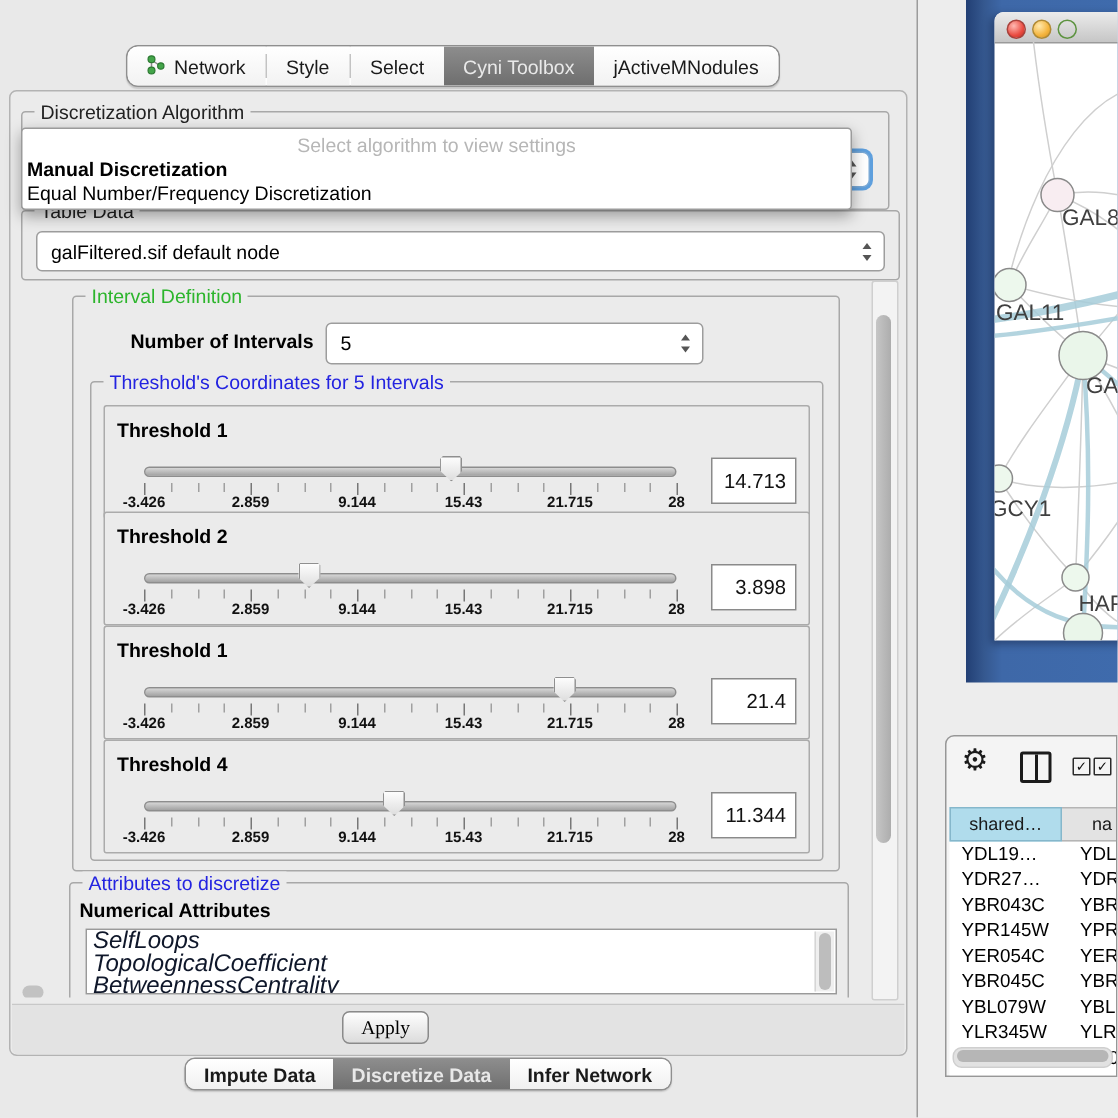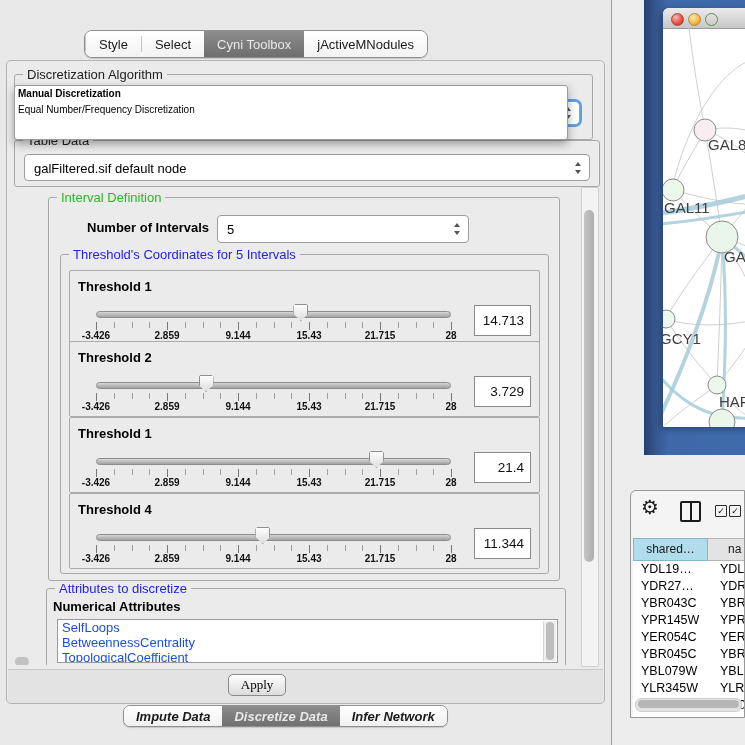--- a/index.html
+++ b/index.html
@@ -32,21 +32,21 @@
   .group-label.green{color:#2cb52c;}
   .group-label.blue{color:#2323e0;}
 
   
   .algo-group{left:7px;top:13px;width:577px;height:64px;}
   .algo-combo{position:absolute;left:13px;top:26px;width:550px;height:22px;background:#fff;border:1px solid #7aa9d6;border-radius:5px;box-shadow:0 0 0 2px #5e9fdd;}
   
   .dd-popup{position:absolute;left:7px;top:24px;width:552px;height:53px;background:#fff;border:1px solid #9b9b9b;border-radius:3px;
     box-shadow:0 4px 10px rgba(0,0,0,.35);z-index:30;}
   .dd-placeholder{height:17px;line-height:17px;text-align:center;color:#b6b6b6;font-size:13px;margin-top:2px;}
-  .dd-item{height:16px;line-height:16px;padding-left:3px;font-size:10px;color:#000;}
+  .dd-item{height:16px;line-height:16px;padding-left:3px;font-size:13px;color:#000;}
   .dd-item.bold{font-weight:bold;}
 
   
   .tabledata-group{left:7px;top:79px;width:584px;height:45px;}
   .combo{position:absolute;background:#fff;border:1px solid #9d9d9d;border-radius:4px;box-shadow:inset 0 1px 0 #fff;}
   .combo .combo-text{position:absolute;left:9px;top:50%;transform:translateY(-50%);font-size:13px;color:#000;white-space:nowrap;}
   .stepper{position:absolute;right:7px;top:50%;transform:translateY(-50%);width:7px;height:12px;}
   .stepper:before,.stepper:after{content:"";position:absolute;left:0;border-left:3.5px solid transparent;border-right:3.5px solid transparent;}
   .stepper:before{top:0;border-bottom:4px solid #555;}
   .stepper:after{bottom:0;border-top:4px solid #555;}
@@ -71,31 +71,31 @@
   .th-tick{position:absolute;top:51px;width:1px;background:#8a8a8a;}
   .th-tick.minor{height:6px;background:#a0a0a0;}
   .th-tick.major{height:8px;background:#777;}
   .th-ticklabel{position:absolute;top:59px;transform:translateX(-50%);font-size:10px;font-weight:bold;color:#111;white-space:nowrap;}
   .th-value{position:absolute;left:404px;top:34px;width:57px;height:31px;background:#fff;border:1px solid #8a8a8a;box-sizing:border-box;
     font-size:13.5px;line-height:29px;text-align:right;padding-right:6px;}
 
   .attrs-group{left:32px;top:401px;width:518px;height:85px;}
   .attrs-title{position:absolute;left:6px;top:10px;font-size:13px;font-weight:bold;color:#000;}
   .attr-list{position:absolute;left:10px;top:30px;width:501px;height:44px;background:#fff;border:1px solid #9a9a9a;overflow:hidden;box-sizing:border-box;}
-  .attr-item{font-size:13px;line-height:15px;padding-left:4px;color:#1d4ed8;white-space:nowrap;}
+  .attr-item{font-size:16px;line-height:15px;padding-left:4px;color:#0f172a;white-space:nowrap;font-style:italic;}
   .attr-scrollbar{position:absolute;right:1px;top:1px;bottom:1px;width:12px;background:#efefef;border-left:1px solid #d5d5d5;}
   .attr-scrollbar .thumb{position:absolute;left:1.5px;top:1px;width:8px;height:38px;background:#bdbdbd;border-radius:4px;}
 
   .apply-strip{position:absolute;left:1px;top:608px;width:595px;height:33px;background:#e3e3e3;border-top:1px solid #c8c8c8;border-radius:0 0 4px 4px;}
   .apply-btn{position:absolute;left:220px;top:4px;width:58px;height:22px;background:linear-gradient(#fefefe,#dcdcdc);
     border:1px solid #8a8a8a;border-radius:5px;font-size:13px;font-family:Liberation Serif, serif;color:#000;padding:0;}
 
   .bottom-tab-bar{position:absolute;left:123px;top:705px;height:20px;display:inline-flex;align-items:stretch;
     background:#fff;border:1px solid #8f8f8f;border-radius:7px;overflow:hidden;box-shadow:0 1px 1px rgba(0,0,0,.15);}
-  .bottom-tab{display:flex;align-items:center;padding:0 12px;font-size:13px;font-weight:600;color:#1a1a1a;background:linear-gradient(#ffffff,#f0f0f0);white-space:nowrap;font-style:italic;}
+  .bottom-tab{display:flex;align-items:center;padding:0 12px;font-size:13px;font-weight:600;color:#1a1a1a;background:linear-gradient(#ffffff,#f0f0f0);white-space:nowrap;}
   .bottom-tab.active{background:linear-gradient(#8d8d8d,#707070);color:#e8e8e8;}
 
   
   .right-side{position:absolute;left:612px;top:0;width:133px;height:745px;background:#ededed;}
   .net-area{position:absolute;left:0;top:0;width:133px;height:455px;
     background:linear-gradient(90deg,#203f77 0px,#33588f 10px,#3e69a9 22px,#416bab 100%);
     background:linear-gradient(90deg,#223f74 0px,#35588f 12px,#3e68a8 24px,#3f6cae 100%);margin-left:32px;}
   .net-window{position:absolute;left:19px;top:8px;width:114px;height:419px;background:#fff;border-radius:6px 0 0 0;overflow:hidden;box-shadow:-2px 2px 6px rgba(0,0,20,.35);}
   .mac-titlebar{position:absolute;left:0;top:0;width:100%;height:20px;background:linear-gradient(#ebebeb,#c6c6c6);border-bottom:1px solid #9a9a9a;}
   .tl{position:absolute;top:4.5px;width:11px;height:11px;border-radius:50%;}
@@ -129,20 +129,30 @@
 
   svg text{font-family:"Liberation Sans","DejaVu Sans",sans-serif;}
 </style>
 </head>
 <body>
 
 <section class="left-panel">
 
 
   <nav class="top-tab-bar">
+      <div class="top-tab">
+        <span class="net-icon"><svg width="12" height="14" viewBox="0 0 12 14">
+            <line x1="3" y1="4" x2="3" y2="11" stroke="#8a8a8a" stroke-width="1"></line>
+            <line x1="3" y1="4" x2="9" y2="8" stroke="#8a8a8a" stroke-width="1"></line>
+            <circle cx="3" cy="3.5" r="2.3" fill="#43a549" stroke="#2d7a33" stroke-width="0.8"></circle>
+            <circle cx="3" cy="11" r="2.3" fill="#43a549" stroke="#2d7a33" stroke-width="0.8"></circle>
+            <circle cx="9.2" cy="8" r="2.1" fill="#43a549" stroke="#2d7a33" stroke-width="0.8"></circle>
+          </svg></span>
+        <span>Network</span>
+      </div>
       <div class="tab-sep"></div>
       <div class="top-tab">
         <span>Style</span>
       </div>
       <div class="tab-sep"></div>
       <div class="top-tab">
         <span>Select</span>
       </div>
       <div class="top-tab active">
         <span>Cyni Toolbox</span>
@@ -155,20 +165,21 @@
   <div class="outer-panel">
 
     <div class="group algo-group">
       <span class="group-label">Discretization Algorithm</span>
       <div class="algo-combo">
         <span class="stepper"></span>
       </div>
     </div>
 
     <div class="dd-popup">
+      <div class="dd-placeholder">Select algorithm to view settings</div>
       <div class="dd-item bold">Manual Discretization</div>
       <div class="dd-item">Equal Number/Frequency Discretization</div>
     </div>
 
     <div class="group tabledata-group">
       <span class="group-label">Table Data</span>
       <div class="combo td-combo">
         <span class="combo-text">galFiltered.sif default node</span>
         <span class="stepper"></span>
       </div>
@@ -243,21 +254,21 @@
                 <div class="th-tick minor" style="left: 345.5px;"></div>
                 <div class="th-tick minor" style="left: 363.25px;"></div>
                 <div class="th-tick major" style="left: 381px;"></div>
                 <div class="th-ticklabel" style="left: 26px;">-3.426</div>
                 <div class="th-ticklabel" style="left: 97px;">2.859</div>
                 <div class="th-ticklabel" style="left: 168px;">9.144</div>
                 <div class="th-ticklabel" style="left: 239px;">15.43</div>
                 <div class="th-ticklabel" style="left: 310px;">21.715</div>
                 <div class="th-ticklabel" style="left: 381px;">28</div>
                 <div class="th-thumb" style="left: 128.549px;"></div>
-                <div class="th-value">3.729</div>
+                <div class="th-value">3.898</div>
               </div>
               <div class="th-panel" style="top: 162px;">
                 <div class="th-label">Threshold 1</div>
                 <div class="th-track"></div>
                 <div class="th-tick major" style="left: 26px;"></div>
                 <div class="th-tick minor" style="left: 43.75px;"></div>
                 <div class="th-tick minor" style="left: 61.5px;"></div>
                 <div class="th-tick minor" style="left: 79.25px;"></div>
                 <div class="th-tick major" style="left: 97px;"></div>
                 <div class="th-tick minor" style="left: 114.75px;"></div>
@@ -321,22 +332,22 @@
             </div>
         </div>
       </div>
 
       <div class="group attrs-group">
         <span class="group-label blue">Attributes to discretize</span>
         <div class="attrs-title">Numerical Attributes</div>
         <div class="attr-list">
           <div id="attrItems">
               <div class="attr-item">SelfLoops</div>
+              <div class="attr-item">TopologicalCoefficient</div>
               <div class="attr-item">BetweennessCentrality</div>
-              <div class="attr-item">TopologicalCoefficient</div>
             </div>
           <div class="attr-scrollbar">
               <div class="thumb"></div>
             </div>
         </div>
       </div>
 
       <div class="hscroll-thumb"></div>
     </div>
 

